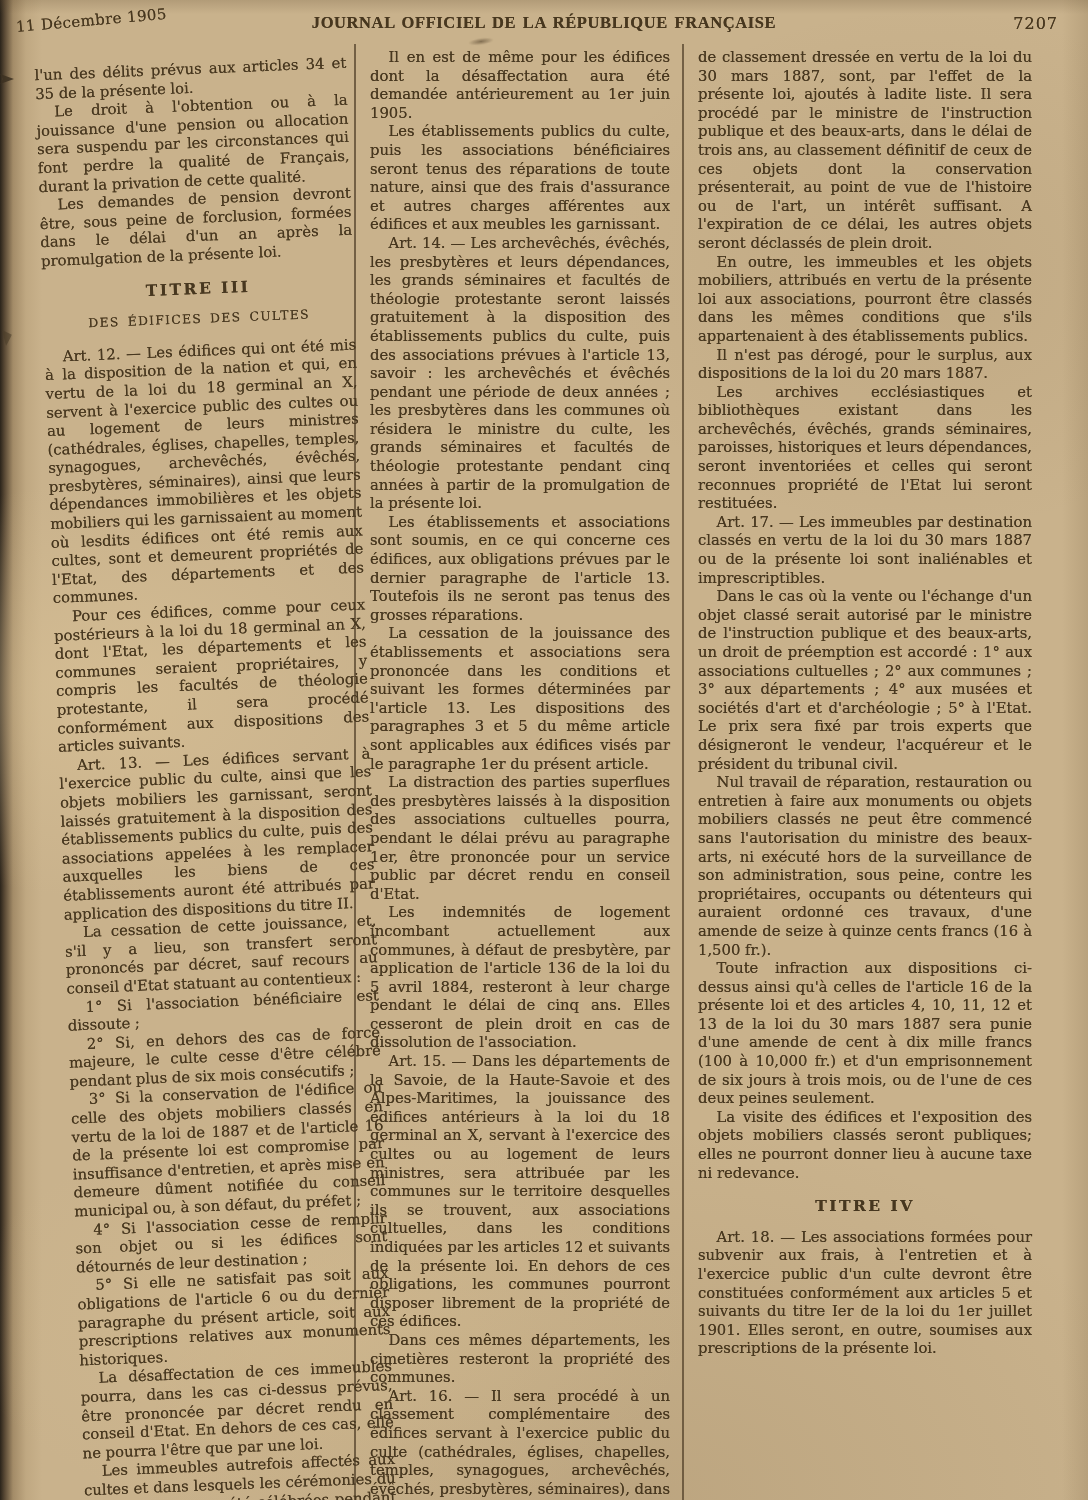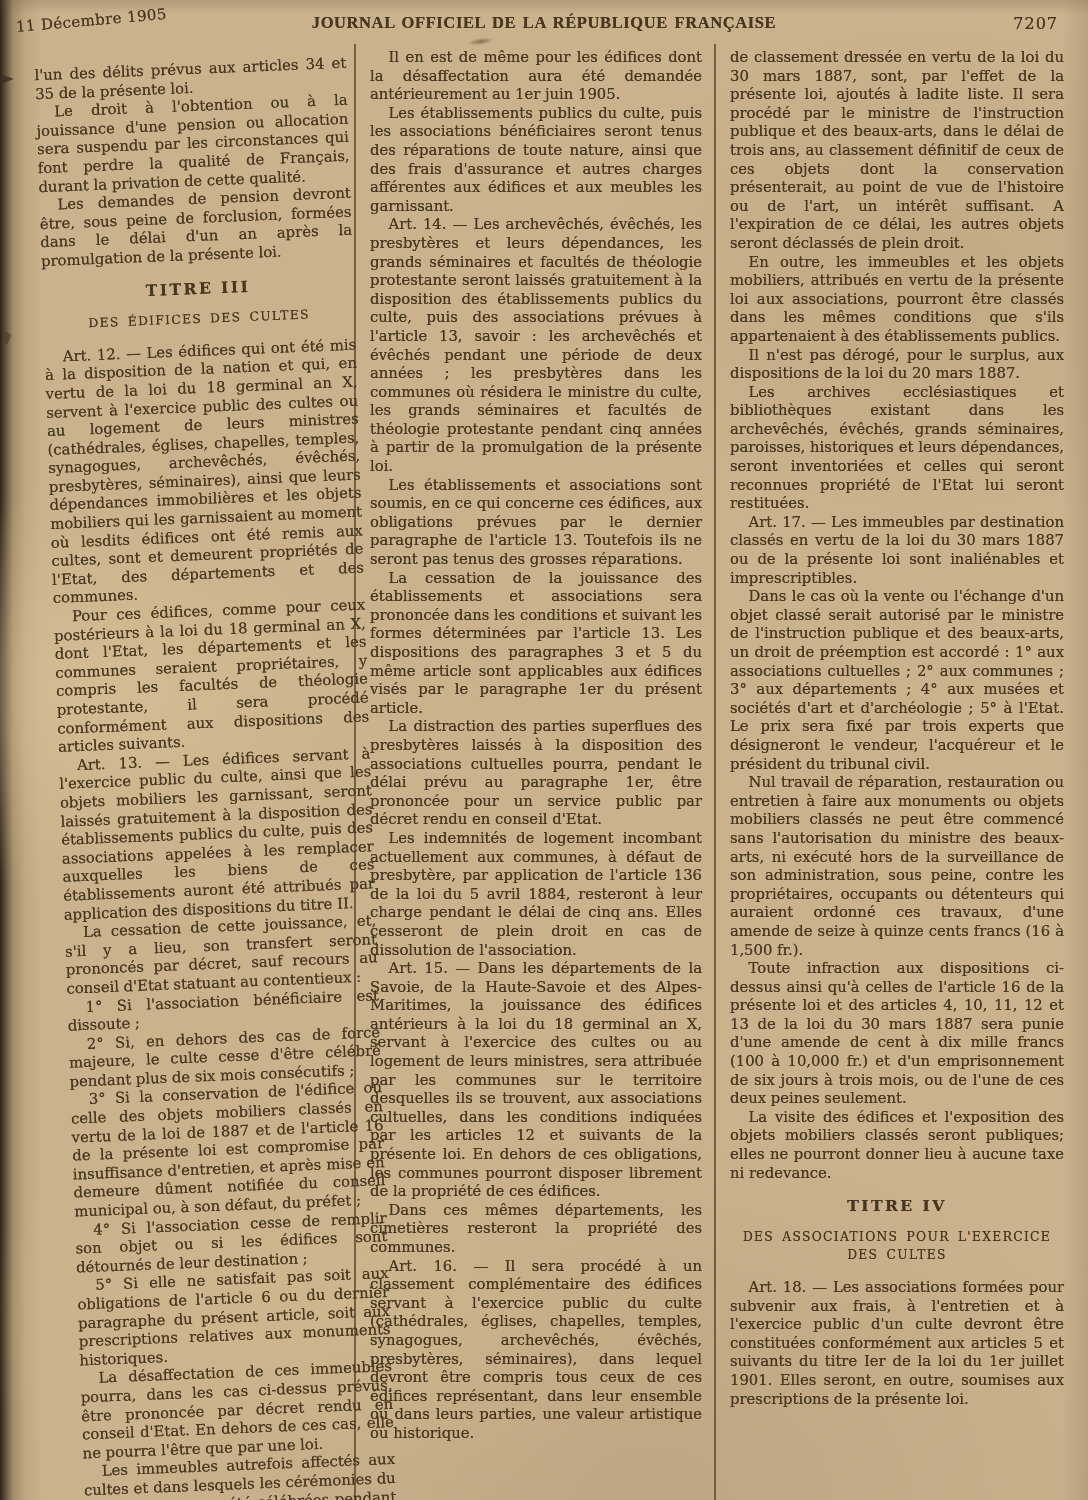--- a/index.html
+++ b/index.html
@@ -48,21 +48,21 @@
     position:absolute;left:2px;top:330px;width:10px;height:16px;
     background:#4a3c28;clip-path:polygon(0 0,100% 30%,40% 100%);
     filter:blur(.8px);opacity:.6;
   }
 
   
   .cols{position:absolute;top:44px;left:0;right:0;bottom:0;display:flex;align-items:stretch;}
   .col{box-sizing:border-box;font-size:14.8px;line-height:18.6px;text-align:justify;}
   .col-1{width:354px;padding:10px 8px 0 34px;}
   .col-1 .col-inner{transform:rotate(-2deg) skewY(-.3deg);transform-origin:98% 0;}
-  .col-2{width:360px;padding:4px 12px 0 14px;border-left:2px solid rgba(78,61,39,.7);}
+  .col-2{width:328px;padding:4px 12px 0 14px;border-left:2px solid rgba(78,61,39,.7);}
   .col-3{width:374px;padding:4px 24px 8px 14px;border-left:2px solid rgba(78,61,39,.7);}
 
   .col p{margin:0;text-indent:1.25em;}
   .col p.no-indent{text-indent:0;}
   .col p.sec-title{
     text-indent:0;text-align:center;font-weight:bold;
     font-size:15.5px;letter-spacing:2.5px;margin:15px 0 12px;
   }
   .col p.sec-subtitle{
     text-indent:0;text-align:center;font-size:12.3px;letter-spacing:1.3px;
@@ -124,19 +124,18 @@
           <p class="para no-indent">de classement dressée en vertu de la loi du 30 mars 1887, sont, par l'effet de la présente loi, ajoutés à ladite liste. Il sera procédé par le ministre de l'instruction publique et des beaux-arts, dans le délai de trois ans, au classement définitif de ceux de ces objets dont la conservation présenterait, au point de vue de l'histoire ou de l'art, un intérêt suffisant. A l'expiration de ce délai, les autres objets seront déclassés de plein droit.</p>
           <p class="para">En outre, les immeubles et les objets mobiliers, attribués en vertu de la présente loi aux associations, pourront être classés dans les mêmes conditions que s'ils appartenaient à des établissements publics.</p>
           <p class="para">Il n'est pas dérogé, pour le surplus, aux dispositions de la loi du 20 mars 1887.</p>
           <p class="para">Les archives ecclésiastiques et bibliothèques existant dans les archevêchés, évêchés, grands séminaires, paroisses, historiques et leurs dépendances, seront inventoriées et celles qui seront reconnues propriété de l'Etat lui seront restituées.</p>
           <p class="para">Art. 17. — Les immeubles par destination classés en vertu de la loi du 30 mars 1887 ou de la présente loi sont inaliénables et imprescriptibles.</p>
           <p class="para">Dans le cas où la vente ou l'échange d'un objet classé serait autorisé par le ministre de l'instruction publique et des beaux-arts, un droit de préemption est accordé : 1° aux associations cultuelles ; 2° aux communes ; 3° aux départements ; 4° aux musées et sociétés d'art et d'archéologie ; 5° à l'Etat. Le prix sera fixé par trois experts que désigneront le vendeur, l'acquéreur et le président du tribunal civil.</p>
           <p class="para">Nul travail de réparation, restauration ou entretien à faire aux monuments ou objets mobiliers classés ne peut être commencé sans l'autorisation du ministre des beaux-arts, ni exécuté hors de la surveillance de son administration, sous peine, contre les propriétaires, occupants ou détenteurs qui auraient ordonné ces travaux, d'une amende de seize à quinze cents francs (16 à 1,500 fr.).</p>
           <p class="para">Toute infraction aux dispositions ci-dessus ainsi qu'à celles de l'article 16 de la présente loi et des articles 4, 10, 11, 12 et 13 de la loi du 30 mars 1887 sera punie d'une amende de cent à dix mille francs (100 à 10,000 fr.) et d'un emprisonnement de six jours à trois mois, ou de l'une de ces deux peines seulement.</p>
           <p class="para">La visite des édifices et l'exposition des objets mobiliers classés seront publiques; elles ne pourront donner lieu à aucune taxe ni redevance.</p>
           <p class="sec-title">TITRE IV</p>
-          <p class="sec-subtitle">DES ASSOCIATIONS POUR L'EXERCICE DES CULTES</p>
           <p class="para">Art. 18. — Les associations formées pour subvenir aux frais, à l'entretien et à l'exercice public d'un culte devront être constituées conformément aux articles 5 et suivants du titre Ier de la loi du 1er juillet 1901. Elles seront, en outre, soumises aux prescriptions de la présente loi.</p>
         </div>
     </div>
   </div>
 
 </div>
 
 </body></html>

